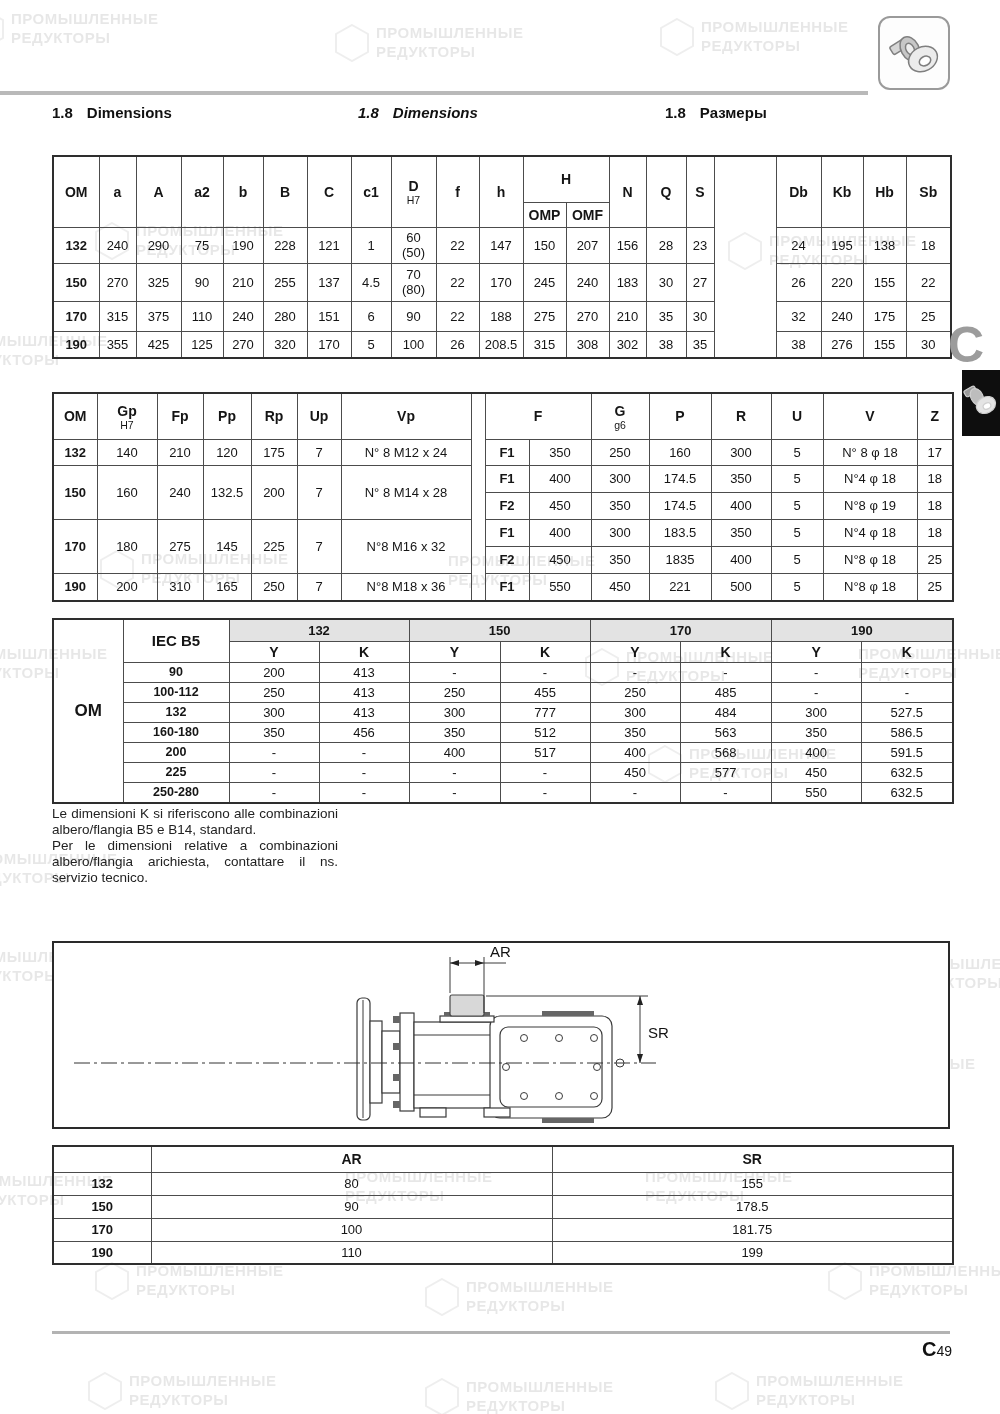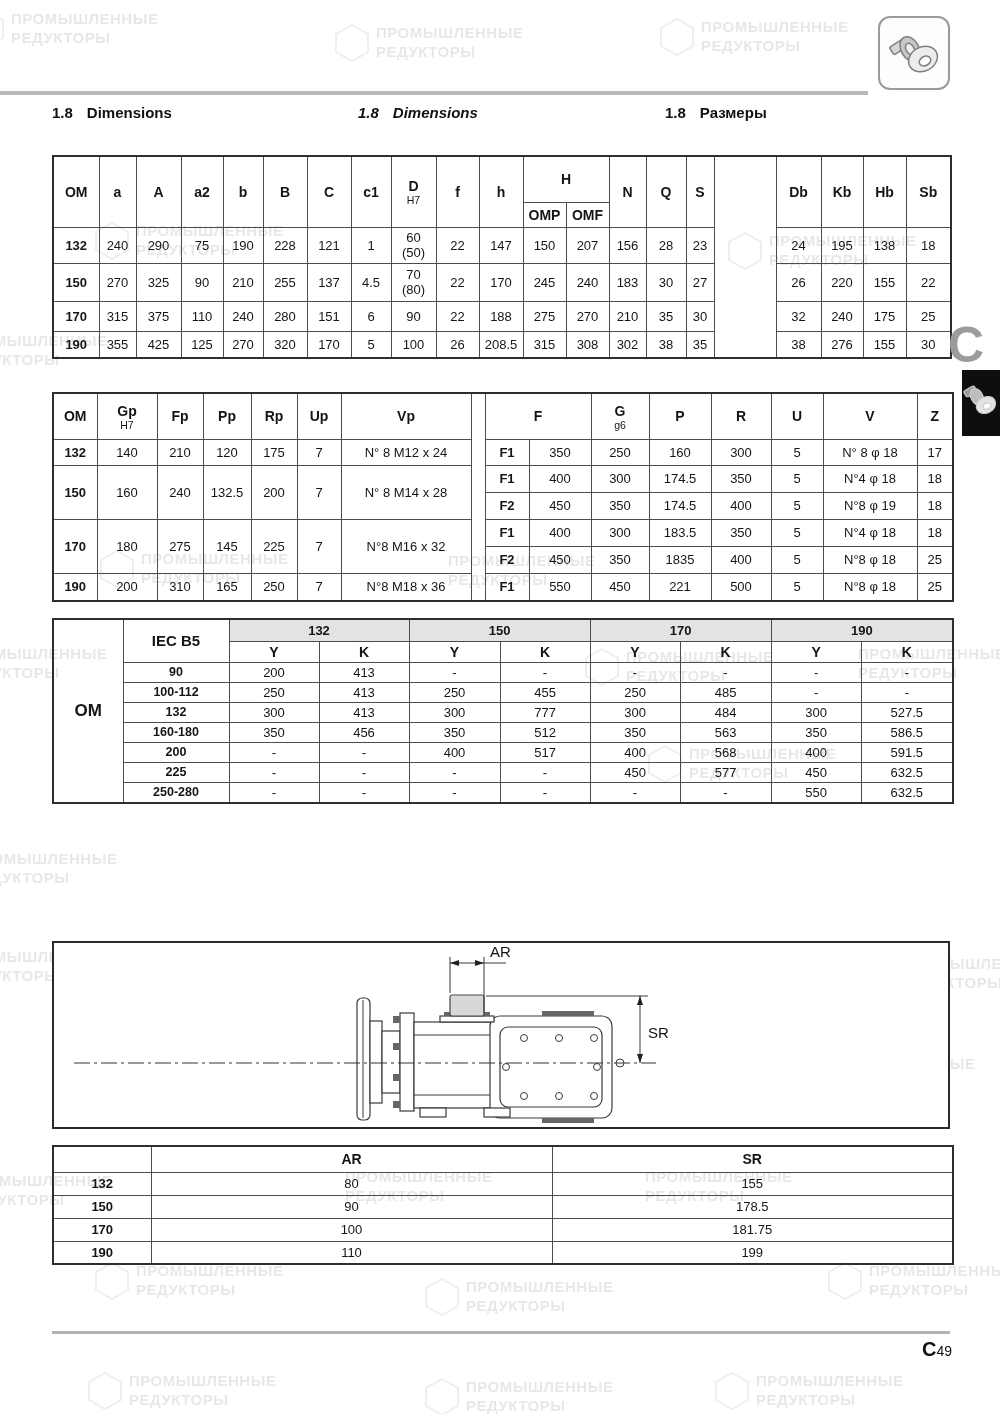--- a/index.html
+++ b/index.html
@@ -712,20 +712,24 @@
           <td>-</td>
           <td>-</td>
           <td>-</td>
           <td>-</td>
           <td>550</td>
           <td>632.5</td>
         </tr>
   </tbody>
     </table>
 
+  <div class="note" style="left:52px;width:286px">
+      <p>Le dimensioni K si riferiscono alle combinazioni albero/flangia B5 e B14, standard.</p>
+      <p>Per le dimensioni relative a combinazioni albero/flangia arichiesta, contattare il ns. servizio tecnico.</p>
+    </div>
 
   <div class="bhead" style="left:52px">Antiretro:</div>
   <div class="bhead en" style="left:358px">backstop albero:</div>
   <div class="bhead" style="left:691px">Ограничитель обратного хода:</div>
 
   <div class="drawbox">
     <svg viewBox="0 0 894 184">
 
       <rect class="ln" x="303" y="55" width="13" height="122" rx="5"></rect>
       <line class="thin" x1="309" y1="57" x2="309" y2="175"></line>

